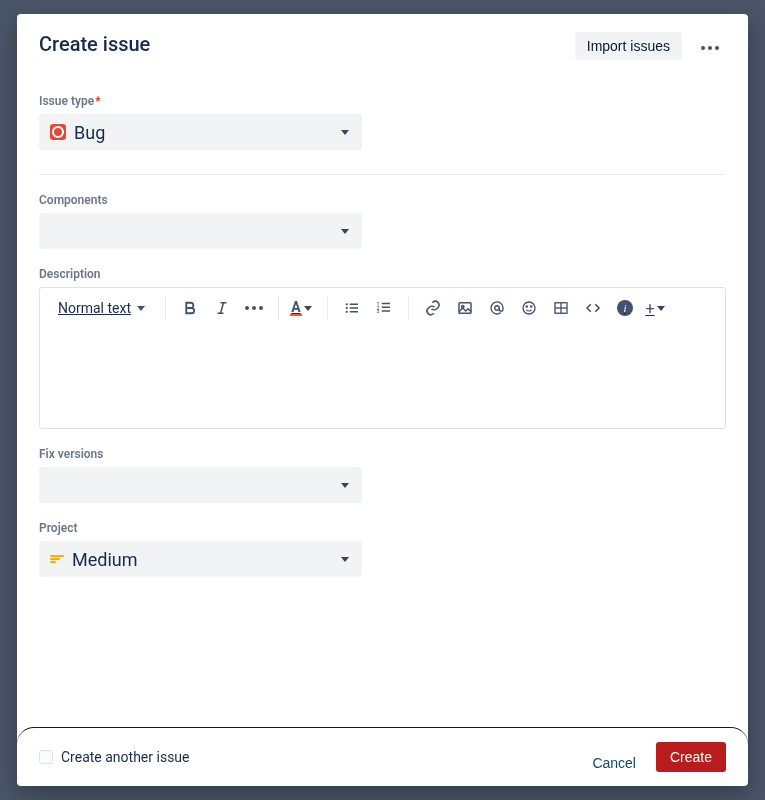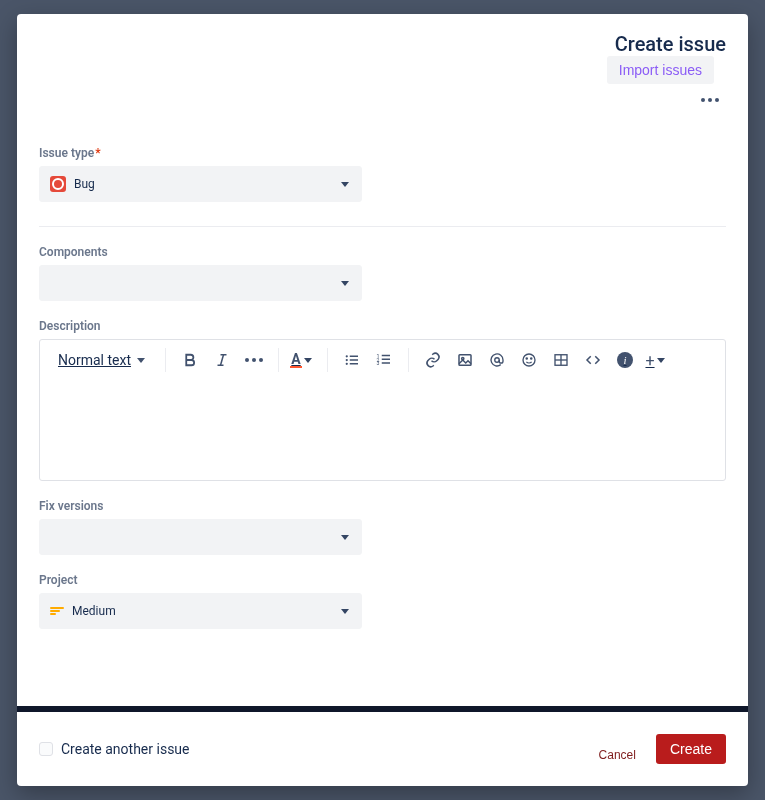--- a/index.html
+++ b/index.html
@@ -11,29 +11,28 @@
     width:765px;height:800px;overflow:hidden;
     position:relative;
   }
   .modal{
     position:absolute;left:17px;right:17px;top:14px;bottom:14px;
     background:#fff;border-radius:4px;
     box-shadow:0 8px 24px rgba(0,0,0,0.3);
     display:flex;flex-direction:column;
   }
   .modal-header{
-    display:flex;align-items:flex-end;
+    display:flex;align-items:flex-start;
     padding:18px 22px 12px 22px;
-    flex-direction:column;
   }
   .modal-title{
     font-size:20px;font-weight:500;color:#172B4D;flex:1;
   }
   .import-btn{
-    background:#f2f3f5;border:none;color:#8b5cf6;
+    background:#f2f3f5;border:none;color:#0f172a;
     font-size:14px;padding:6px 12px;border-radius:3px;
     cursor:pointer;margin-right:12px;
   }
   .more-btn{
     background:none;border:none;cursor:pointer;
     width:32px;height:32px;display:flex;align-items:center;justify-content:center;
     border-radius:3px;
   }
   .dots{display:flex;gap:3px}
   .dots span{width:4px;height:4px;border-radius:50%;background:#42526E}
@@ -49,21 +48,21 @@
   .field-label{
     font-size:12px;font-weight:600;color:#6B778C;
     display:block;margin-bottom:6px;
   }
   .req{color:#DE350B;margin-left:1px}
   .select{
     width:323px;height:36px;background:#f2f3f5;border:1px solid #f2f3f5;
     border-radius:3px;display:flex;align-items:center;
     padding:0 8px 0 10px;cursor:pointer;position:relative;
   }
-  .select-text{flex:1;color:#172B4D;font-size:12px;display:flex;align-items:center;gap:8px}
+  .select-text{flex:1;color:#172B4D;font-size:18px;display:flex;align-items:center;gap:8px}
   .chevron{width:0;height:0;border-left:4px solid transparent;border-right:4px solid transparent;border-top:5px solid #344563;margin-right:4px}
   .bug-icon{
     width:16px;height:16px;background:#E5493A;border-radius:3px;
     display:flex;align-items:center;justify-content:center;position:relative;
   }
   .bug-icon::after{content:"";width:8px;height:8px;border:2px solid #fff;border-radius:50%;position:absolute}
   .priority-icon{display:inline-flex;flex-direction:column;gap:1px;width:14px}
   .priority-icon span{height:2px;background:#FFAB00;border-radius:1px}
   .priority-icon span:nth-child(1){width:14px}
   .priority-icon span:nth-child(2){width:10px}
@@ -93,31 +92,31 @@
     width:28px;height:28px;display:flex;align-items:center;justify-content:center;
     cursor:pointer;border-radius:3px;color:#42526E;
   }
   .tb-icon svg{width:18px;height:18px}
   .color-A{position:relative;display:flex;align-items:center;gap:2px}
   .color-A .letter{font-weight:700;font-size:14px;border-bottom:2px solid #FF5630;padding:0 1px;line-height:14px;color:#42526E}
   .editor-body{height:100px}
   .info-icon{width:16px;height:16px;border-radius:50%;background:#42526E;color:#fff;display:flex;align-items:center;justify-content:center;font-size:11px;font-style:italic;font-family:Georgia,serif}
   .plus-add{display:flex;align-items:center;gap:2px}
   .modal-footer{
-    border-top:6px solid #0f172a;
-    padding:17px 22px;display:flex;align-items:center;
+    border-top:1px solid #0f172a;
+    padding:8px 22px;display:flex;align-items:center;border-radius:17px;
   }
   .checkbox-row{display:flex;align-items:center;gap:8px;flex:1;font-size:14px;color:#172B4D}
   .checkbox{
     width:14px;height:14px;border:1.5px solid #dfe1e6;border-radius:3px;
     background:#fafbfc;cursor:pointer;
   }
   .footer-actions{display:flex;align-items:center;gap:10px}
   .cancel-btn{
-    background:none;border:none;color:#7f1d1d;font-size:12px;
+    background:none;border:none;color:#0c4a6e;font-size:14px;
     padding:7px 10px;cursor:pointer;border-radius:3px;margin-top:12px;
   }
   .create-btn{
     background:#b91c1c;border:none;color:#fff;font-size:14px;
     padding:7px 14px;cursor:pointer;border-radius:3px;font-weight:500;
   }
   
   .bg-hints{position:absolute;inset:0;color:#8a97a8;font-size:12px;pointer-events:none}
 </style>
 </head>

